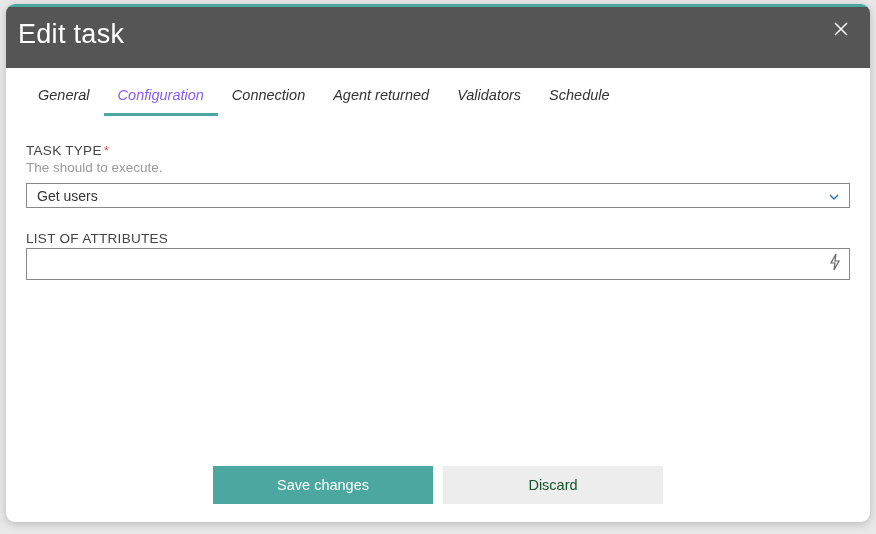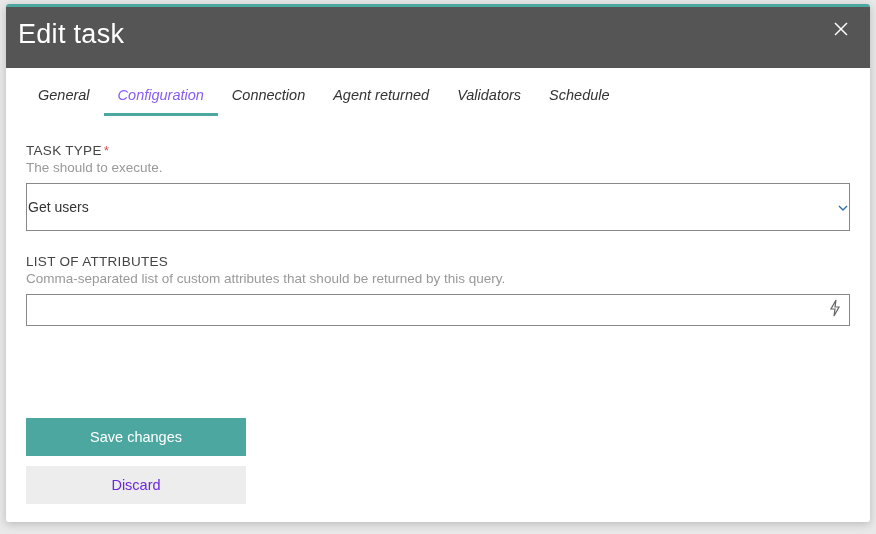--- a/index.html
+++ b/index.html
@@ -15,21 +15,21 @@
       overflow: hidden;
       position: relative;
     }
     .modal {
       position: absolute;
       top: 4px;
       left: 6px;
       right: 6px;
       bottom: 12px;
       background: #fff;
-      border-radius: 3px;
+      border-radius: 9px;
       box-shadow: 0 2px 8px rgba(0,0,0,0.2);
       display: flex;
       flex-direction: column;
       overflow: hidden;
     }
     .modal-top-accent {
       height: 3px;
       background: #4ca7a0;
     }
     .modal-header {
@@ -89,24 +89,24 @@
       margin-left: 2px;
     }
     .field-help {
       font-size: 13.5px;
       color: #999;
       margin-bottom: 8px;
     }
     .select-wrap {
       position: relative;
       border: 1px solid #888;
-      height: 48px;
+      height: 25px;
       display: flex;
       align-items: center;
-      padding: 0 1px;
+      padding: 0 10px;
       cursor: pointer;
       background: #fff;
     }
     .select-value {
       font-size: 14px;
       color: #333;
       flex: 1;
     }
     .chevron {
       color: #2a6fb0;
@@ -133,37 +133,36 @@
       padding: 0 8px;
       color: #666;
       font-size: 16px;
       cursor: pointer;
     }
     .modal-footer {
       padding: 14px 20px 18px 20px;
       display: flex;
       justify-content: center;
       gap: 10px;
-      flex-direction: column;
     }
     .btn {
       width: 220px;
       height: 38px;
       border: none;
       font-size: 14.5px;
       cursor: pointer;
       font-family: inherit;
     }
     .btn-primary {
       background: #4ca7a0;
       color: #fff;
     }
     .btn-secondary {
       background: #ededed;
-      color: #6d28d9;
+      color: #14532d;
     }
   </style>
 </head>
 <body>
 
 <div class="modal">
   <div class="modal-top-accent"></div>
   <div class="modal-header">
     <div class="modal-title">Edit task</div>
     <div class="close-btn">
@@ -194,21 +193,20 @@
         <div class="chevron">
           <svg width="10" height="6" viewBox="0 0 10 6" fill="none" stroke="#2a6fb0" stroke-width="1.4">
             <polyline points="1,1 5,5 9,1"></polyline>
           </svg>
         </div>
       </div>
     </div>
 
     <div class="form-group">
       <div class="field-label">LIST OF ATTRIBUTES</div>
-      <div class="field-help">Comma-separated list of custom attributes that should be returned by this query.</div>
       <div class="text-input-wrap">
         <input type="text" class="text-input" value="" style="">
         <div class="lightning">
           <svg width="12" height="18" viewBox="0 0 12 18" fill="none" stroke="#666" stroke-width="1.2">
             <polygon points="7,1 2,10 6,10 5,17 10,8 6,8"></polygon>
           </svg>
         </div>
       </div>
     </div>
   </div>

